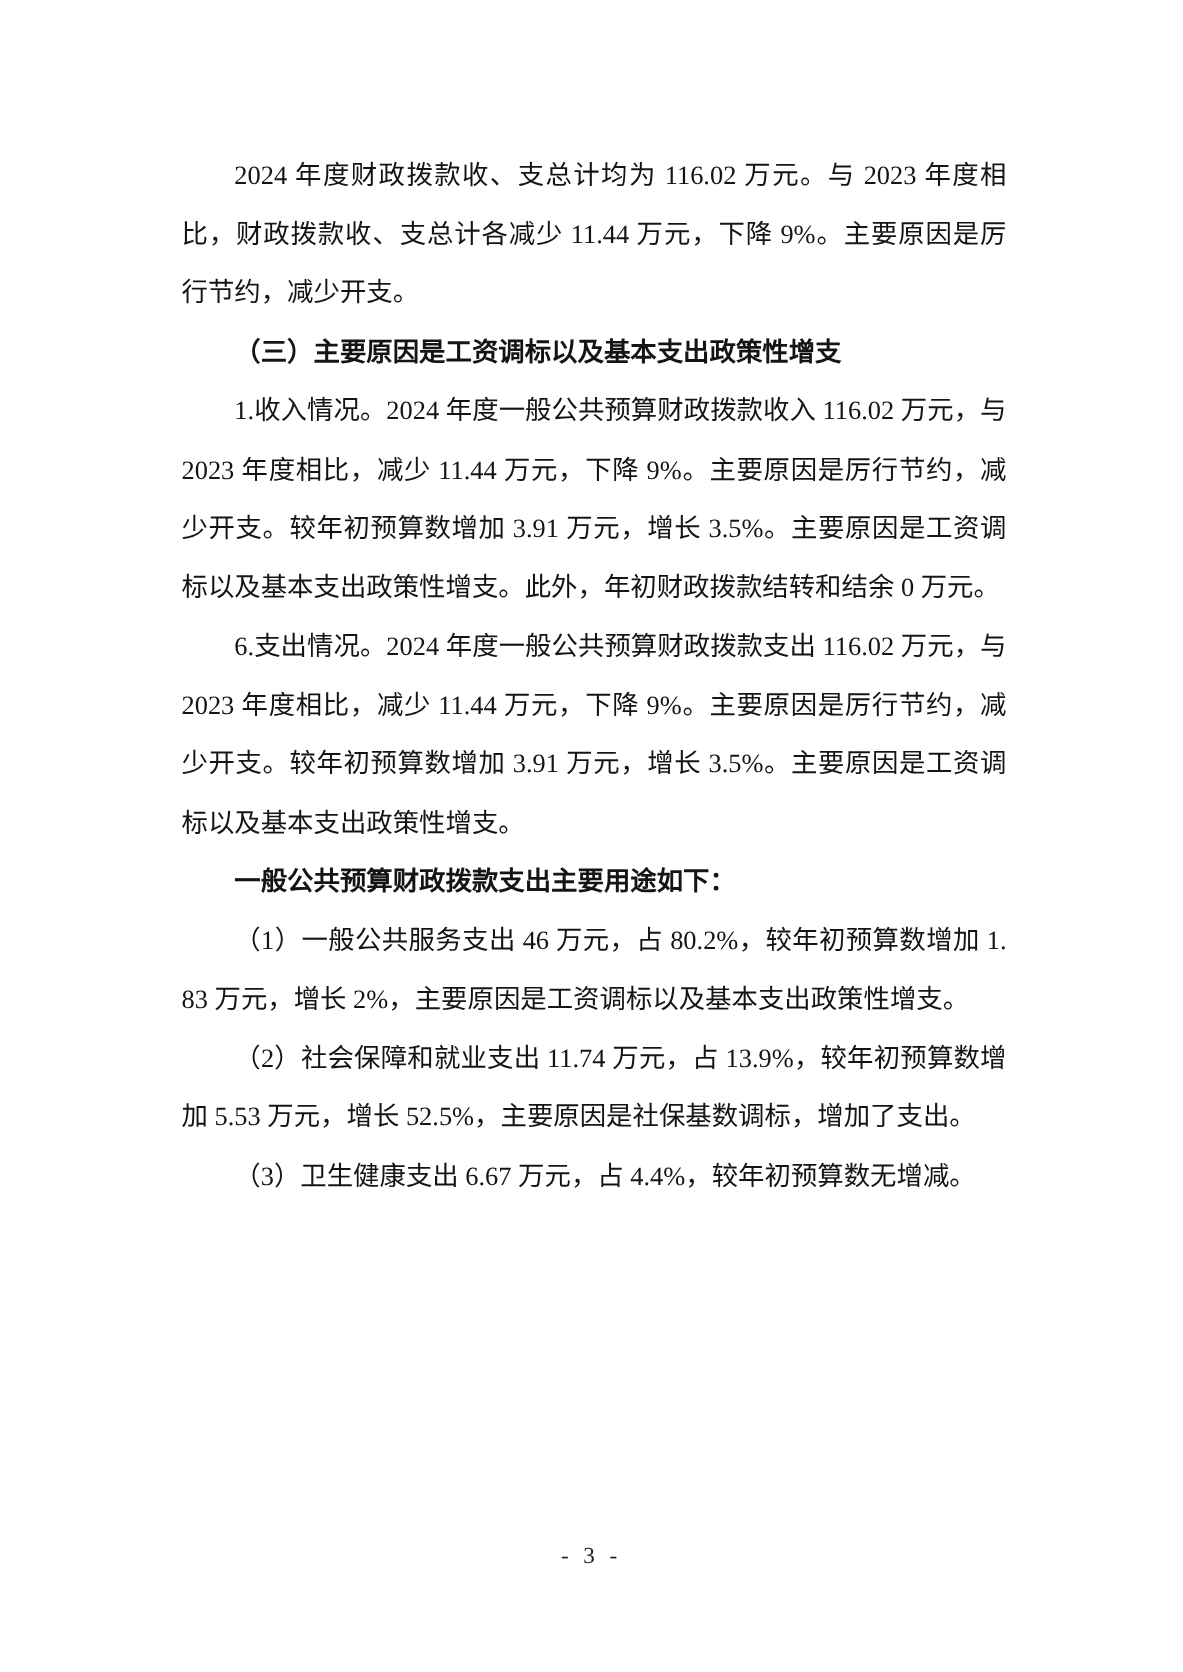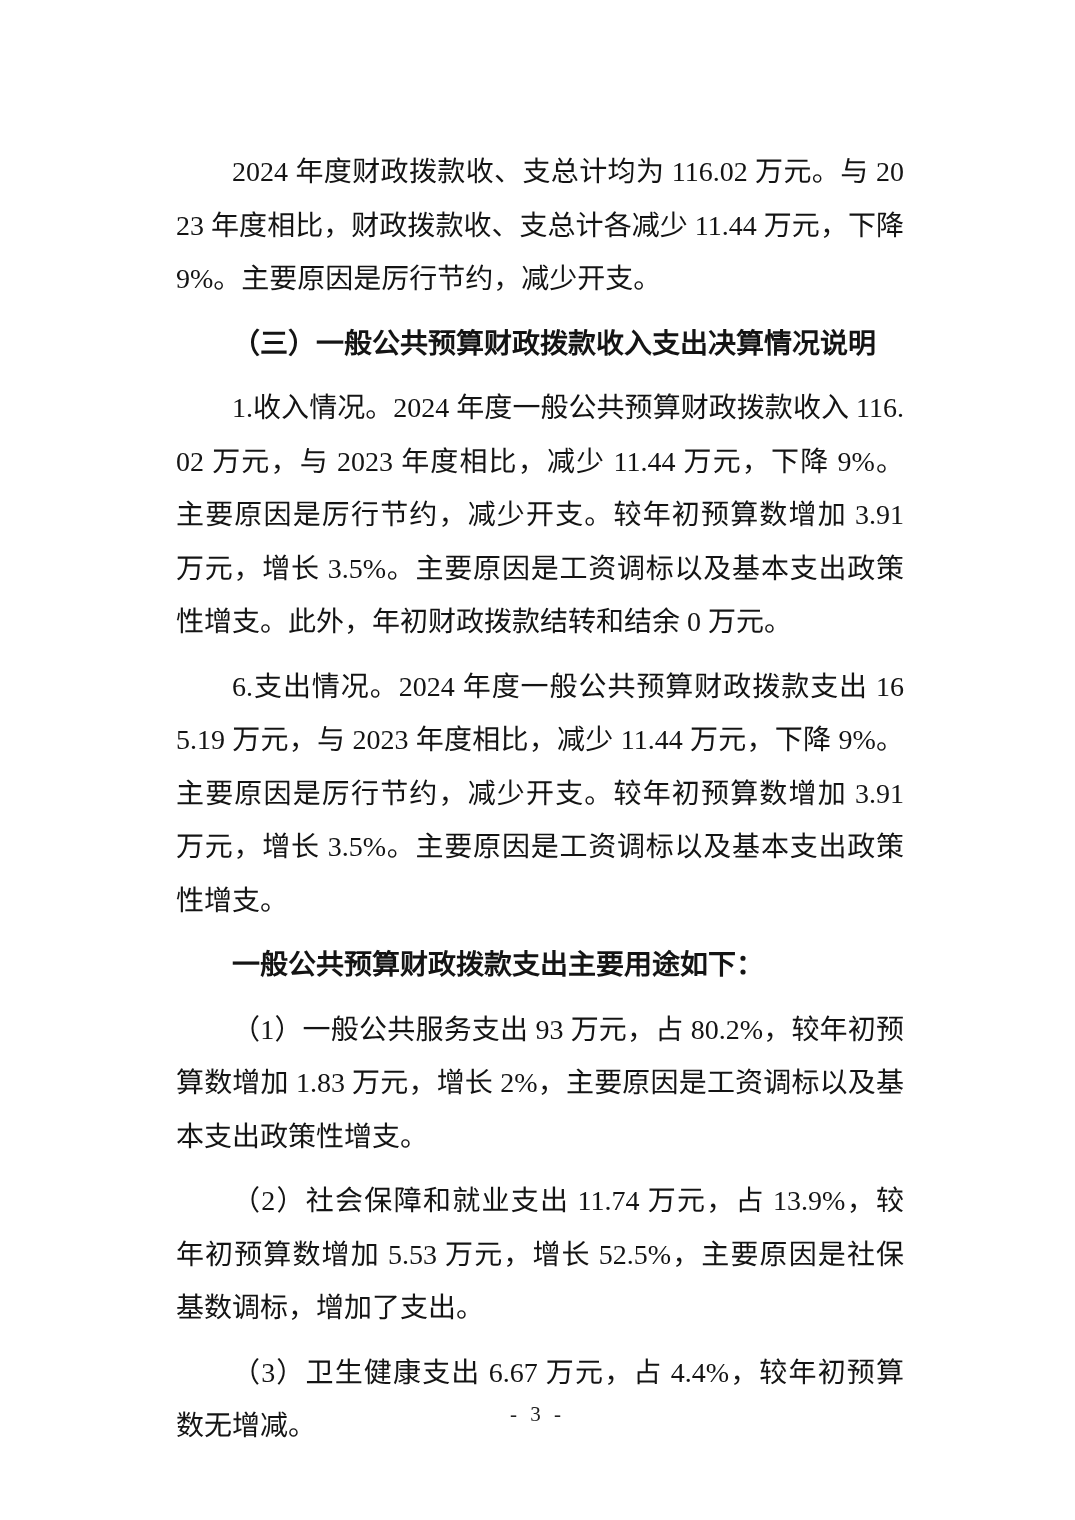--- a/index.html
+++ b/index.html
@@ -16,22 +16,22 @@
     font-family: "Liberation Serif", "DejaVu Serif", serif;
     color: #141414;
   }
   .content {
     position: absolute;
     left: 165px;
     top: 134px;
     width: 750px;
   }
   .para {
-    margin: 11px;
-    font-size: 28px;
+    margin: 0;
+    font-size: 24px;
     line-height: 53.5px;
     text-align: justify;
     text-justify: inter-character;
     text-indent: 2em;
     word-break: break-all;
   }
   .para-last-line-left {
     text-align-last: left;
     font-weight: bold;
   }
@@ -53,29 +53,29 @@
   }
 </style>
 </head>
 <body>
 
 <div class="page">
   <div class="content">
 
     <p class="para">2024 年度财政拨款收、支总计均为 116.02 万元。与 2023 年度相比，财政拨款收、支总计各减少 11.44 万元，下降 9%。主要原因是厉行节约，减少开支。</p>
 
-    <p class="para heading para-last-line-left">（三）一般公共预算财政拨款收入支出决算情况说明</p>
+    <p class="para heading para-last-line-left">（三）主要原因是工资调标以及基本支出政策性增支</p>
 
     <p class="para"><span class="lead">1.收入情况。</span><span>2024 年度一般公共预算财政拨款收入 116.02 万元，与 2023 年度相比，减少 11.44 万元，下降 9%。主要原因是厉行节约，减少开支。较年初预算数增加 3.91 万元，增长 3.5%。主要原因是工资调标以及基本支出政策性增支。此外，年初财政拨款结转和结余 0 万元。</span></p>
 
-    <p class="para"><span class="lead">6.支出情况。</span><span>2024 年度一般公共预算财政拨款支出 165.19 万元，与 2023 年度相比，减少 11.44 万元，下降 9%。主要原因是厉行节约，减少开支。较年初预算数增加 3.91 万元，增长 3.5%。主要原因是工资调标以及基本支出政策性增支。</span></p>
+    <p class="para"><span class="lead">6.支出情况。</span><span>2024 年度一般公共预算财政拨款支出 116.02 万元，与 2023 年度相比，减少 11.44 万元，下降 9%。主要原因是厉行节约，减少开支。较年初预算数增加 3.91 万元，增长 3.5%。主要原因是工资调标以及基本支出政策性增支。</span></p>
 
     <p class="para para-last-line-left">一般公共预算财政拨款支出主要用途如下：</p>
 
-    <p class="para">（1）一般公共服务支出 93 万元，占 80.2%，较年初预算数增加 1.83 万元，增长 2%，主要原因是工资调标以及基本支出政策性增支。</p>
+    <p class="para">（1）一般公共服务支出 46 万元，占 80.2%，较年初预算数增加 1.83 万元，增长 2%，主要原因是工资调标以及基本支出政策性增支。</p>
 
     <p class="para">（2）社会保障和就业支出 11.74 万元，占 13.9%，较年初预算数增加 5.53 万元，增长 52.5%，主要原因是社保基数调标，增加了支出。</p>
 
     <p class="para">（3）卫生健康支出 6.67 万元，占 4.4%，较年初预算数无增减。</p>
 
   </div>
 
   <div class="footer">- 3 -</div>
 </div>
 

